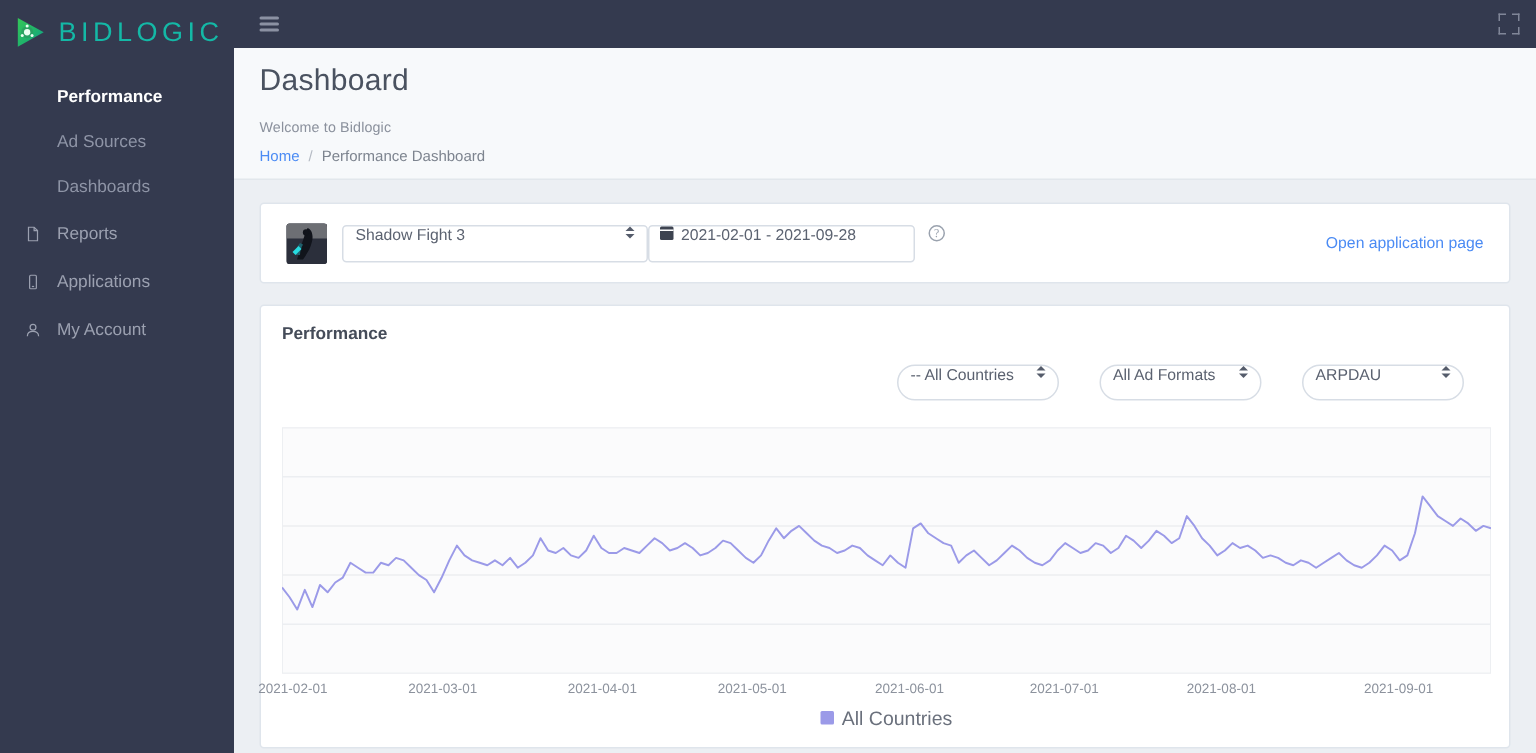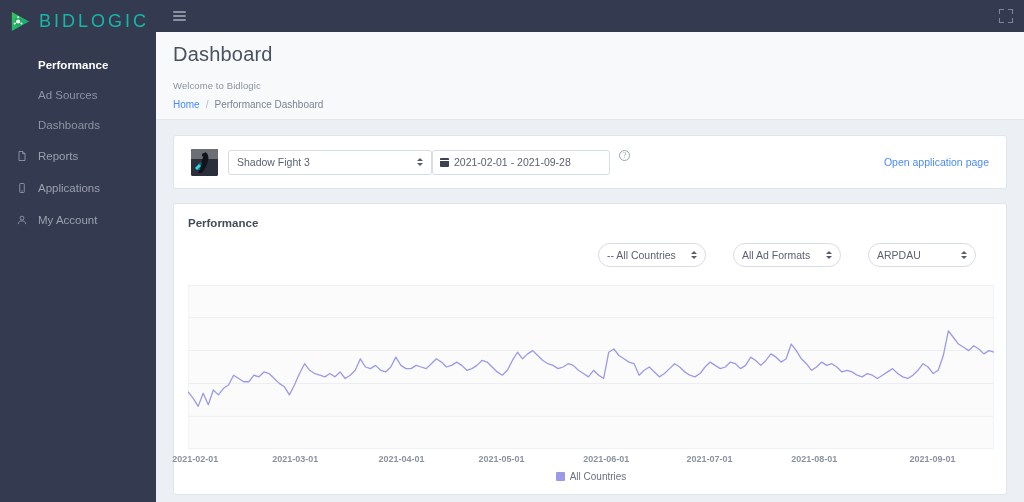--- a/index.html
+++ b/index.html
@@ -104,21 +104,21 @@
   .app-thumb {
     width: 27px; height: 27px; flex: 0 0 27px; border-radius: 2px;
     overflow: hidden; position: relative; background: #1b1f2a;
     margin-right: 10px;
   }
   .sel {
     height: 25px;
     border: 1px solid #d7dde5;
     border-radius: 3px;
     background: #fff;
-    display: flex; align-items: center;
+    display: flex; 
     padding: 0 8px;
     font-size: 10.5px; color: #5b6270;
     position: relative;
     cursor: pointer;
     white-space: nowrap;
   }
   .sel .caret {
     margin-left: auto; padding-left: 10px;
     display: flex; flex-direction: column; gap: 2px; align-items: center;
   }
@@ -153,32 +153,32 @@
   }
   .chart-filters {
     display: flex; justify-content: flex-end; gap: 27px;
     padding: 14px 30px 0 0;
   }
   .sel-sm { width: 108px; height: 24px; border-radius: 12px; }
 
   .chart-wrap { padding: 18px 12px 0 14px; position: relative; }
   .chart-svg { display: block; width: 100%; height: 164px; }
   .x-axis {
-    display: flex; padding: 5px 0 0 0; position: relative; height: 18px; font-weight: bold;
+    display: flex; padding: 5px 0 0 0; position: relative; height: 18px;
   }
   .x-axis span {
     position: absolute; font-size: 9px; color: #8c929d; transform: translateX(-50%);
     white-space: nowrap;
   }
   .legend {
     display: flex; align-items: center; justify-content: center;
     gap: 5px; padding: 4px 0 12px 0;
   }
   .legend .swatch { width: 9px; height: 9px; background: #9b9ae8; border-radius: 1px; }
-  .legend .ltext { font-size: 10px; color: #6a707c; }
+  .legend .ltext { font-size: 13px; color: #6a707c; }
 </style>
 </head>
 <body>
 
 <div class="app">
 
   <aside class="sidebar">
     <div class="brand">
       <span class="brand-logo">
         <svg viewBox="0 0 24 24" width="23" height="23">

